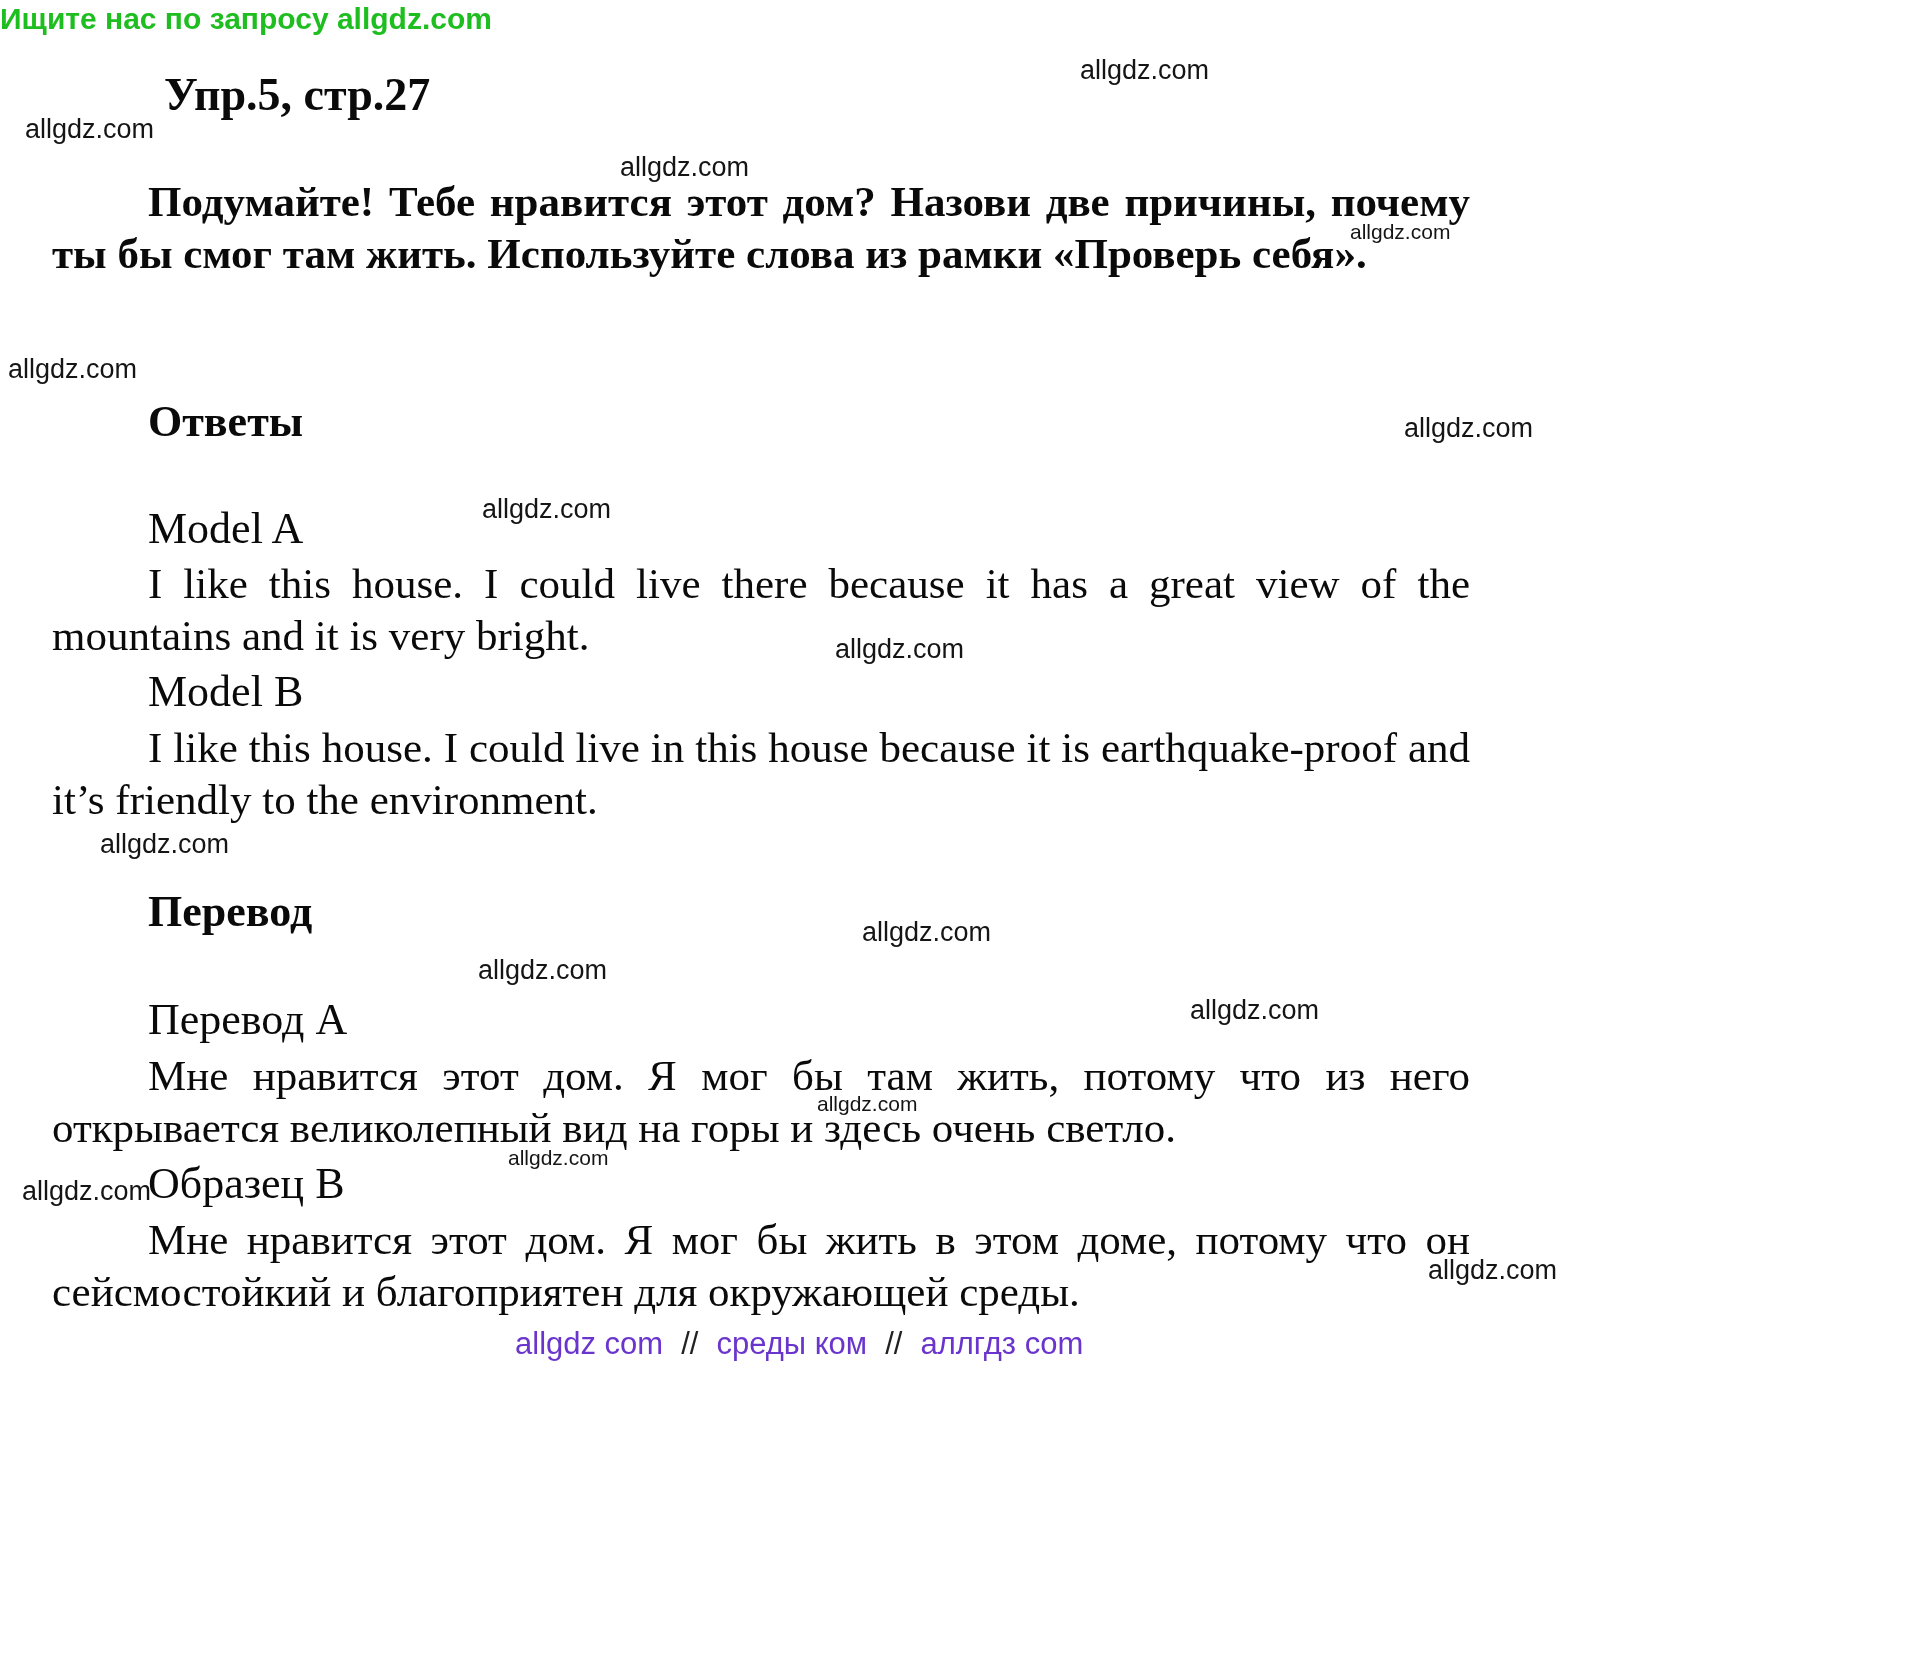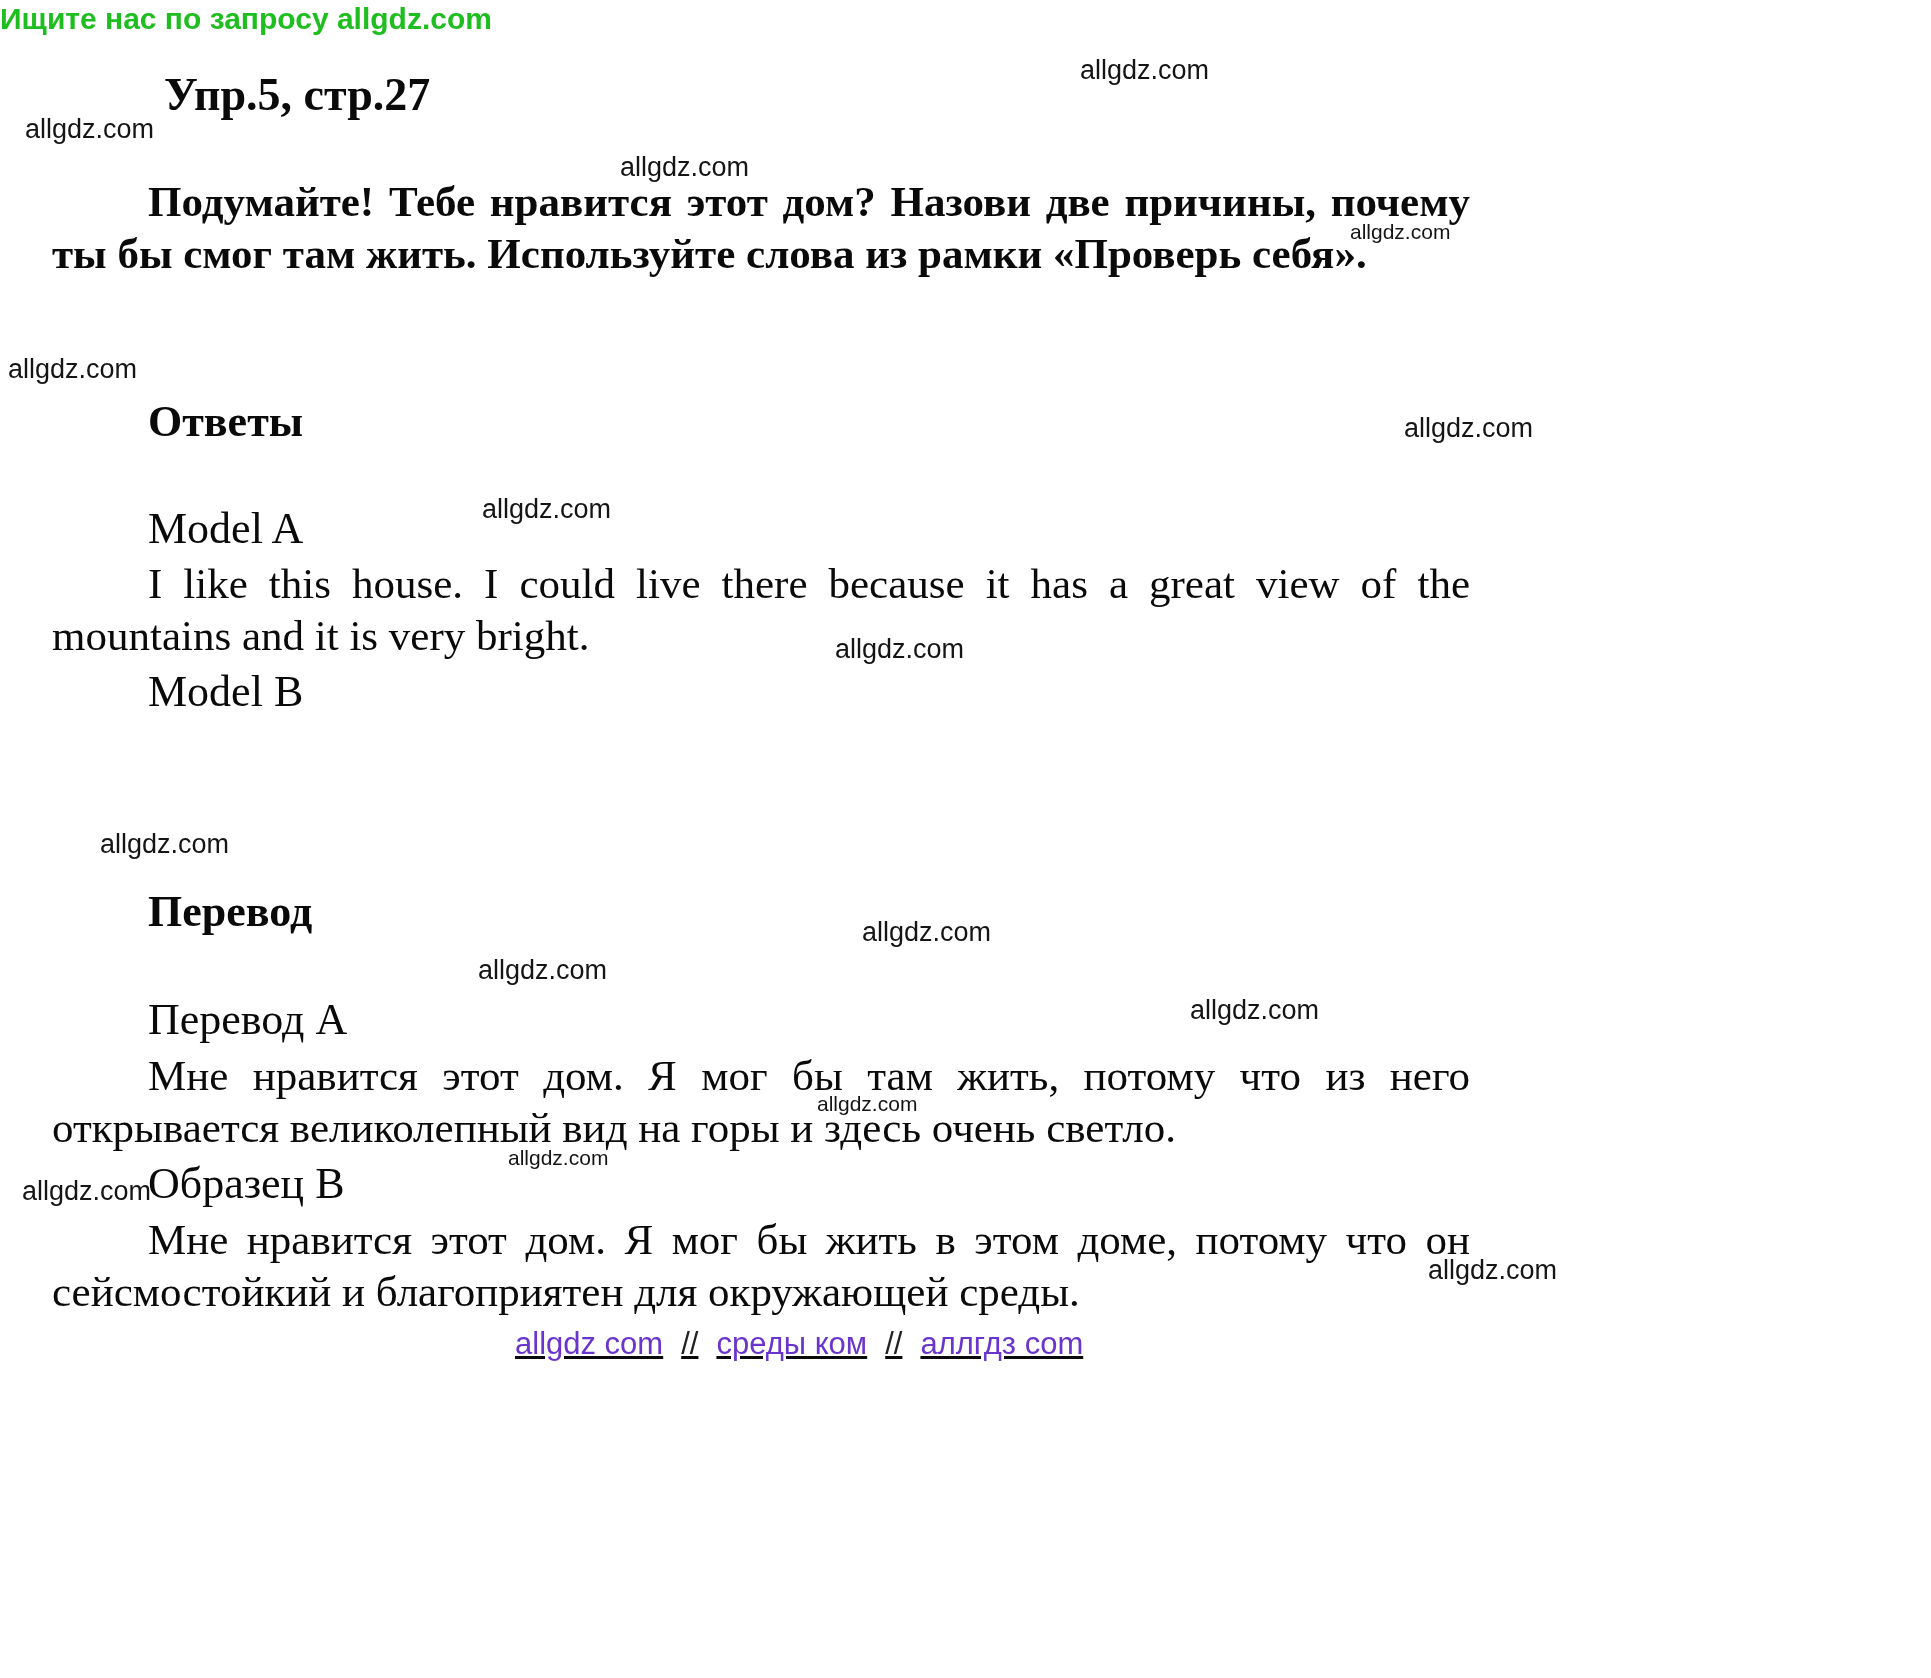--- a/index.html
+++ b/index.html
@@ -80,21 +80,20 @@
   .footer {
     position: absolute;
     left: 515px;
     top: 1326px;
     display: flex;
     gap: 18px;
     align-items: flex-start;
     font-family: "Liberation Sans", sans-serif;
     font-size: 31px;
     white-space: nowrap;
-    text-decoration: underline;
   }
   .footer a {
     color: #6a35cc;
     text-decoration: none;
     cursor: pointer;
   }
   .footer .sep { color: #222222; }
 </style>
 </head>
 <body>
@@ -123,20 +122,21 @@
   <div class="abs title">Упр.5, стр.27</div>
 
   <div class="abs para task">Подумайте! Тебе нравится этот дом? Назови две причины, почему ты бы смог там жить. Используйте слова из рамки «Проверь себя».</div>
 
   <div class="abs heading h-answers">Ответы</div>
 
   <div class="abs label lbl-model-a">Model A</div>
   <div class="abs para p-model-a">I like this house. I could live there because it has a great view of the mountains and it is very bright.</div>
 
   <div class="abs label lbl-model-b">Model B</div>
+  <div class="abs para p-model-b">I like this house. I could live in this house because it is earthquake-proof and it’s friendly to the environment.</div>
 
   <div class="abs heading h-transl">Перевод</div>
 
   <div class="abs label lbl-obr-a">Перевод A</div>
   <div class="abs para p-obr-a">Мне нравится этот дом. Я мог бы там жить, потому что из него открывается великолепный вид на горы и здесь очень светло.</div>
 
   <div class="abs label lbl-obr-b">Образец B</div>
   <div class="abs para p-obr-b">Мне нравится этот дом. Я мог бы жить в этом доме, потому что он сейсмостойкий и благоприятен для окружающей среды.</div>
 
   <div class="footer">

